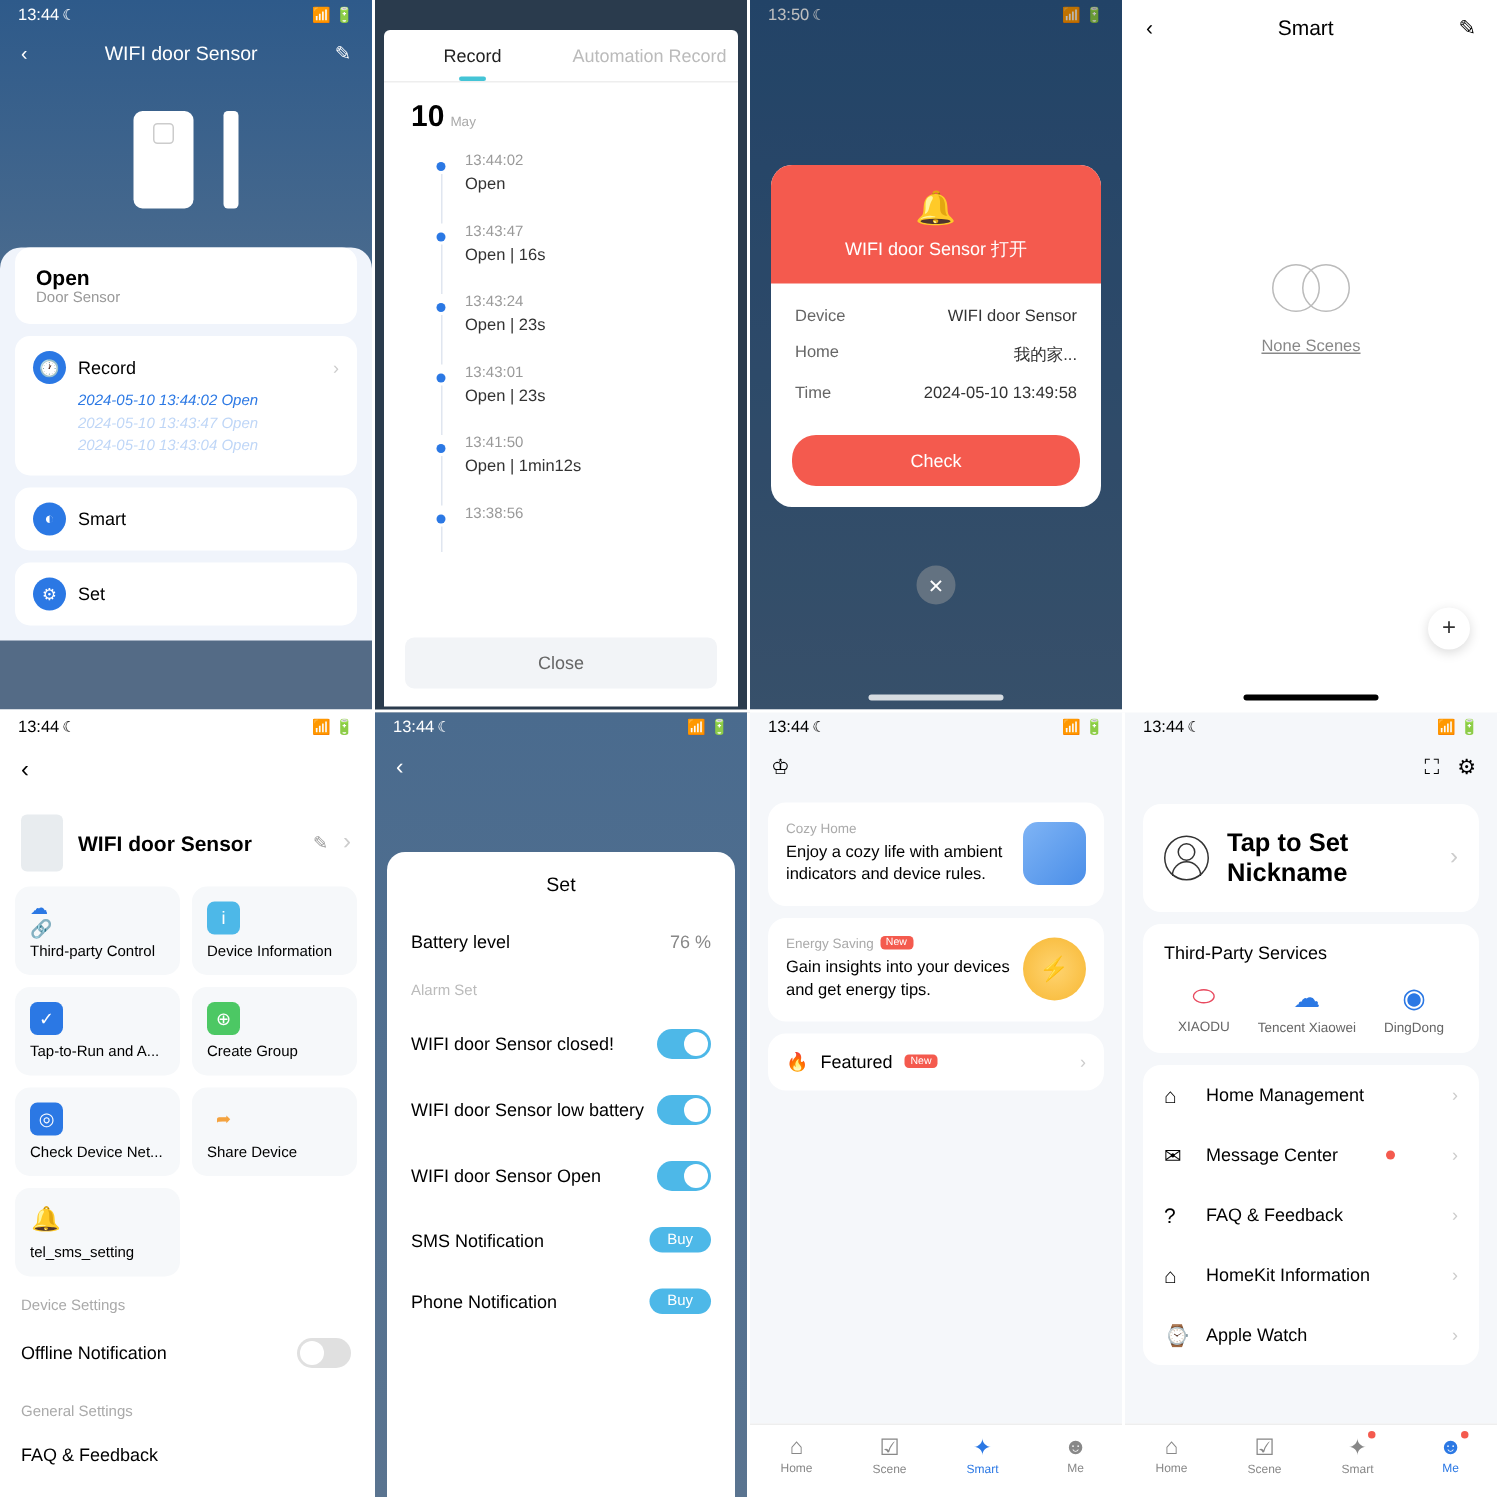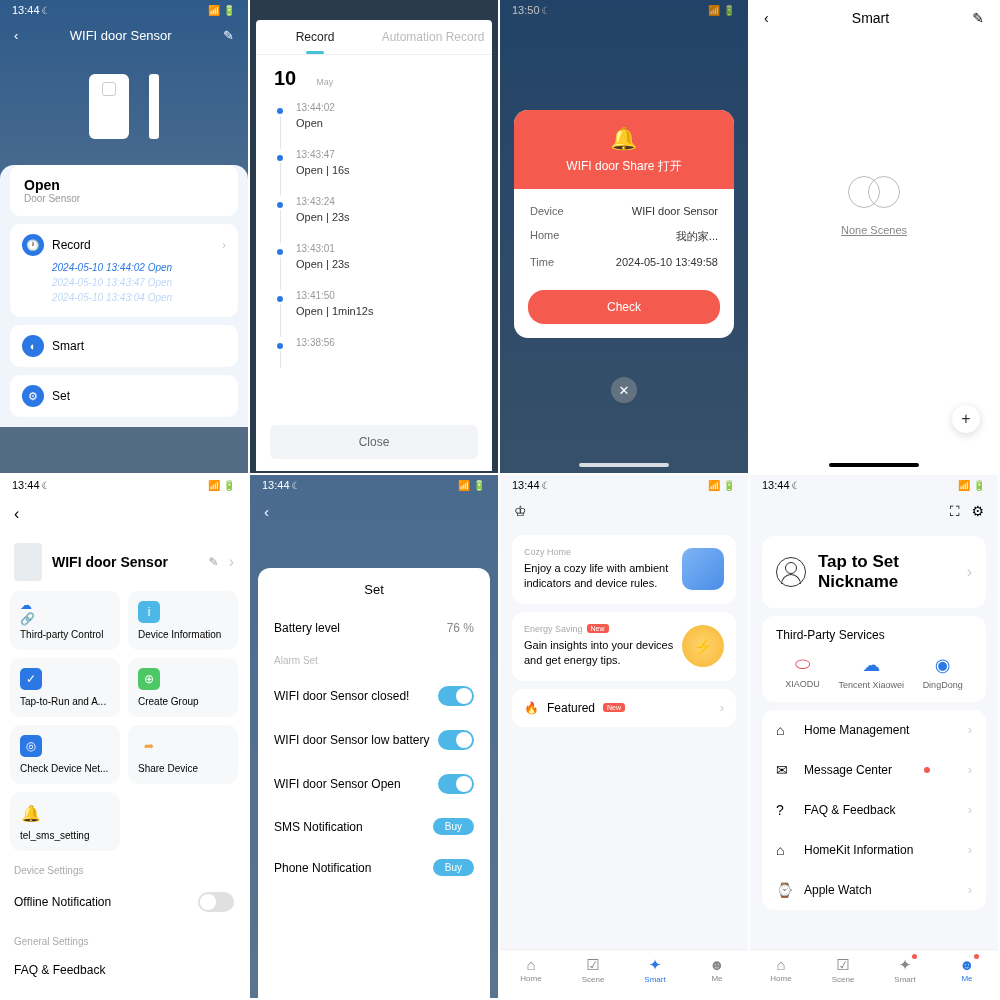--- a/index.html
+++ b/index.html
@@ -32,24 +32,24 @@
 .chevr { margin-left:auto; color:#ccc; font-size:12px; }
 .s1-row { display:flex; align-items:center; gap:8px; font-size:12px; }
 
 
 .s2 { background:#2a3b4d; }
 .s2-panel { background:#fff; margin: 0 6px; height: calc(100% - 22px); border-radius: 4px 4px 0 0; display:flex; flex-direction:column; }
 .s2-tabs { display:flex; border-bottom:1px solid #eee; }
 .s2-tab { flex:1; text-align:center; padding:10px 0; font-size:12px; color:#bbb; position:relative; }
 .s2-tab.active { color:#222; font-weight:500; }
 .s2-tab.active::after { content:""; position:absolute; bottom:0; left:50%; transform:translateX(-50%); width:18px; height:3px; background:#44c4d6; border-radius:2px; }
-.s2-date { padding: 12px 18px 4px; display:flex; align-items:baseline; gap:20px; }
+.s2-date { padding: 12px 18px 4px; display:flex; align-items:baseline; gap:4px; }
 .s2-date .day { font-size:20px; font-weight:600; }
 .s2-date .mon { font-size:9px; color:#aaa; }
-.timeline { padding: 0 18px; flex:1; overflow:hidden; }
+.timeline { padding: 0 32px; flex:1; overflow:hidden; }
 .tl-item { position:relative; padding: 8px 0 12px 22px; }
 .tl-item::before { content:""; position:absolute; left:3px; top:14px; width:6px; height:6px; background:#2b78e4; border-radius:50%; }
 .tl-item::after { content:""; position:absolute; left:5.5px; top:22px; bottom:-8px; width:1px; background:#e0e6f0; }
 .tl-time { font-size:10px; color:#999; }
 .tl-txt { font-size:11px; color:#333; margin-top:4px; }
 .s2-close { margin: 8px 14px 12px; padding: 10px; text-align:center; background:#f2f4f7; border-radius:6px; font-size:12px; color:#666; }
 
 
 .s3 { background: linear-gradient(180deg,#2e5a8a 0%,#4a6b8e 100%); position:relative; }
 .s3-overlay { position:absolute; inset:0; background:rgba(0,0,0,.25); }
@@ -223,21 +223,21 @@
 
 <div class="screen s3">
   <div class="status-bar dark">
     <span><span>13:50</span><span class="moon">☾</span></span>
     <span class="status-icons">📶 🔋</span>
   </div>
   <div class="s3-overlay"></div>
   <div class="s3-modal">
     <div class="s3-red">
       <div class="bell">🔔</div>
-      <div class="t">WIFI door Share 打开</div>
+      <div class="t">WIFI door Sensor 打开</div>
     </div>
     <div class="s3-info">
       <div class="s3-info-row">
           <span class="lbl">Device</span>
           <span>WIFI door Sensor</span>
         </div>
       <div class="s3-info-row">
           <span class="lbl">Home</span>
           <span>我的家...</span>
         </div>

